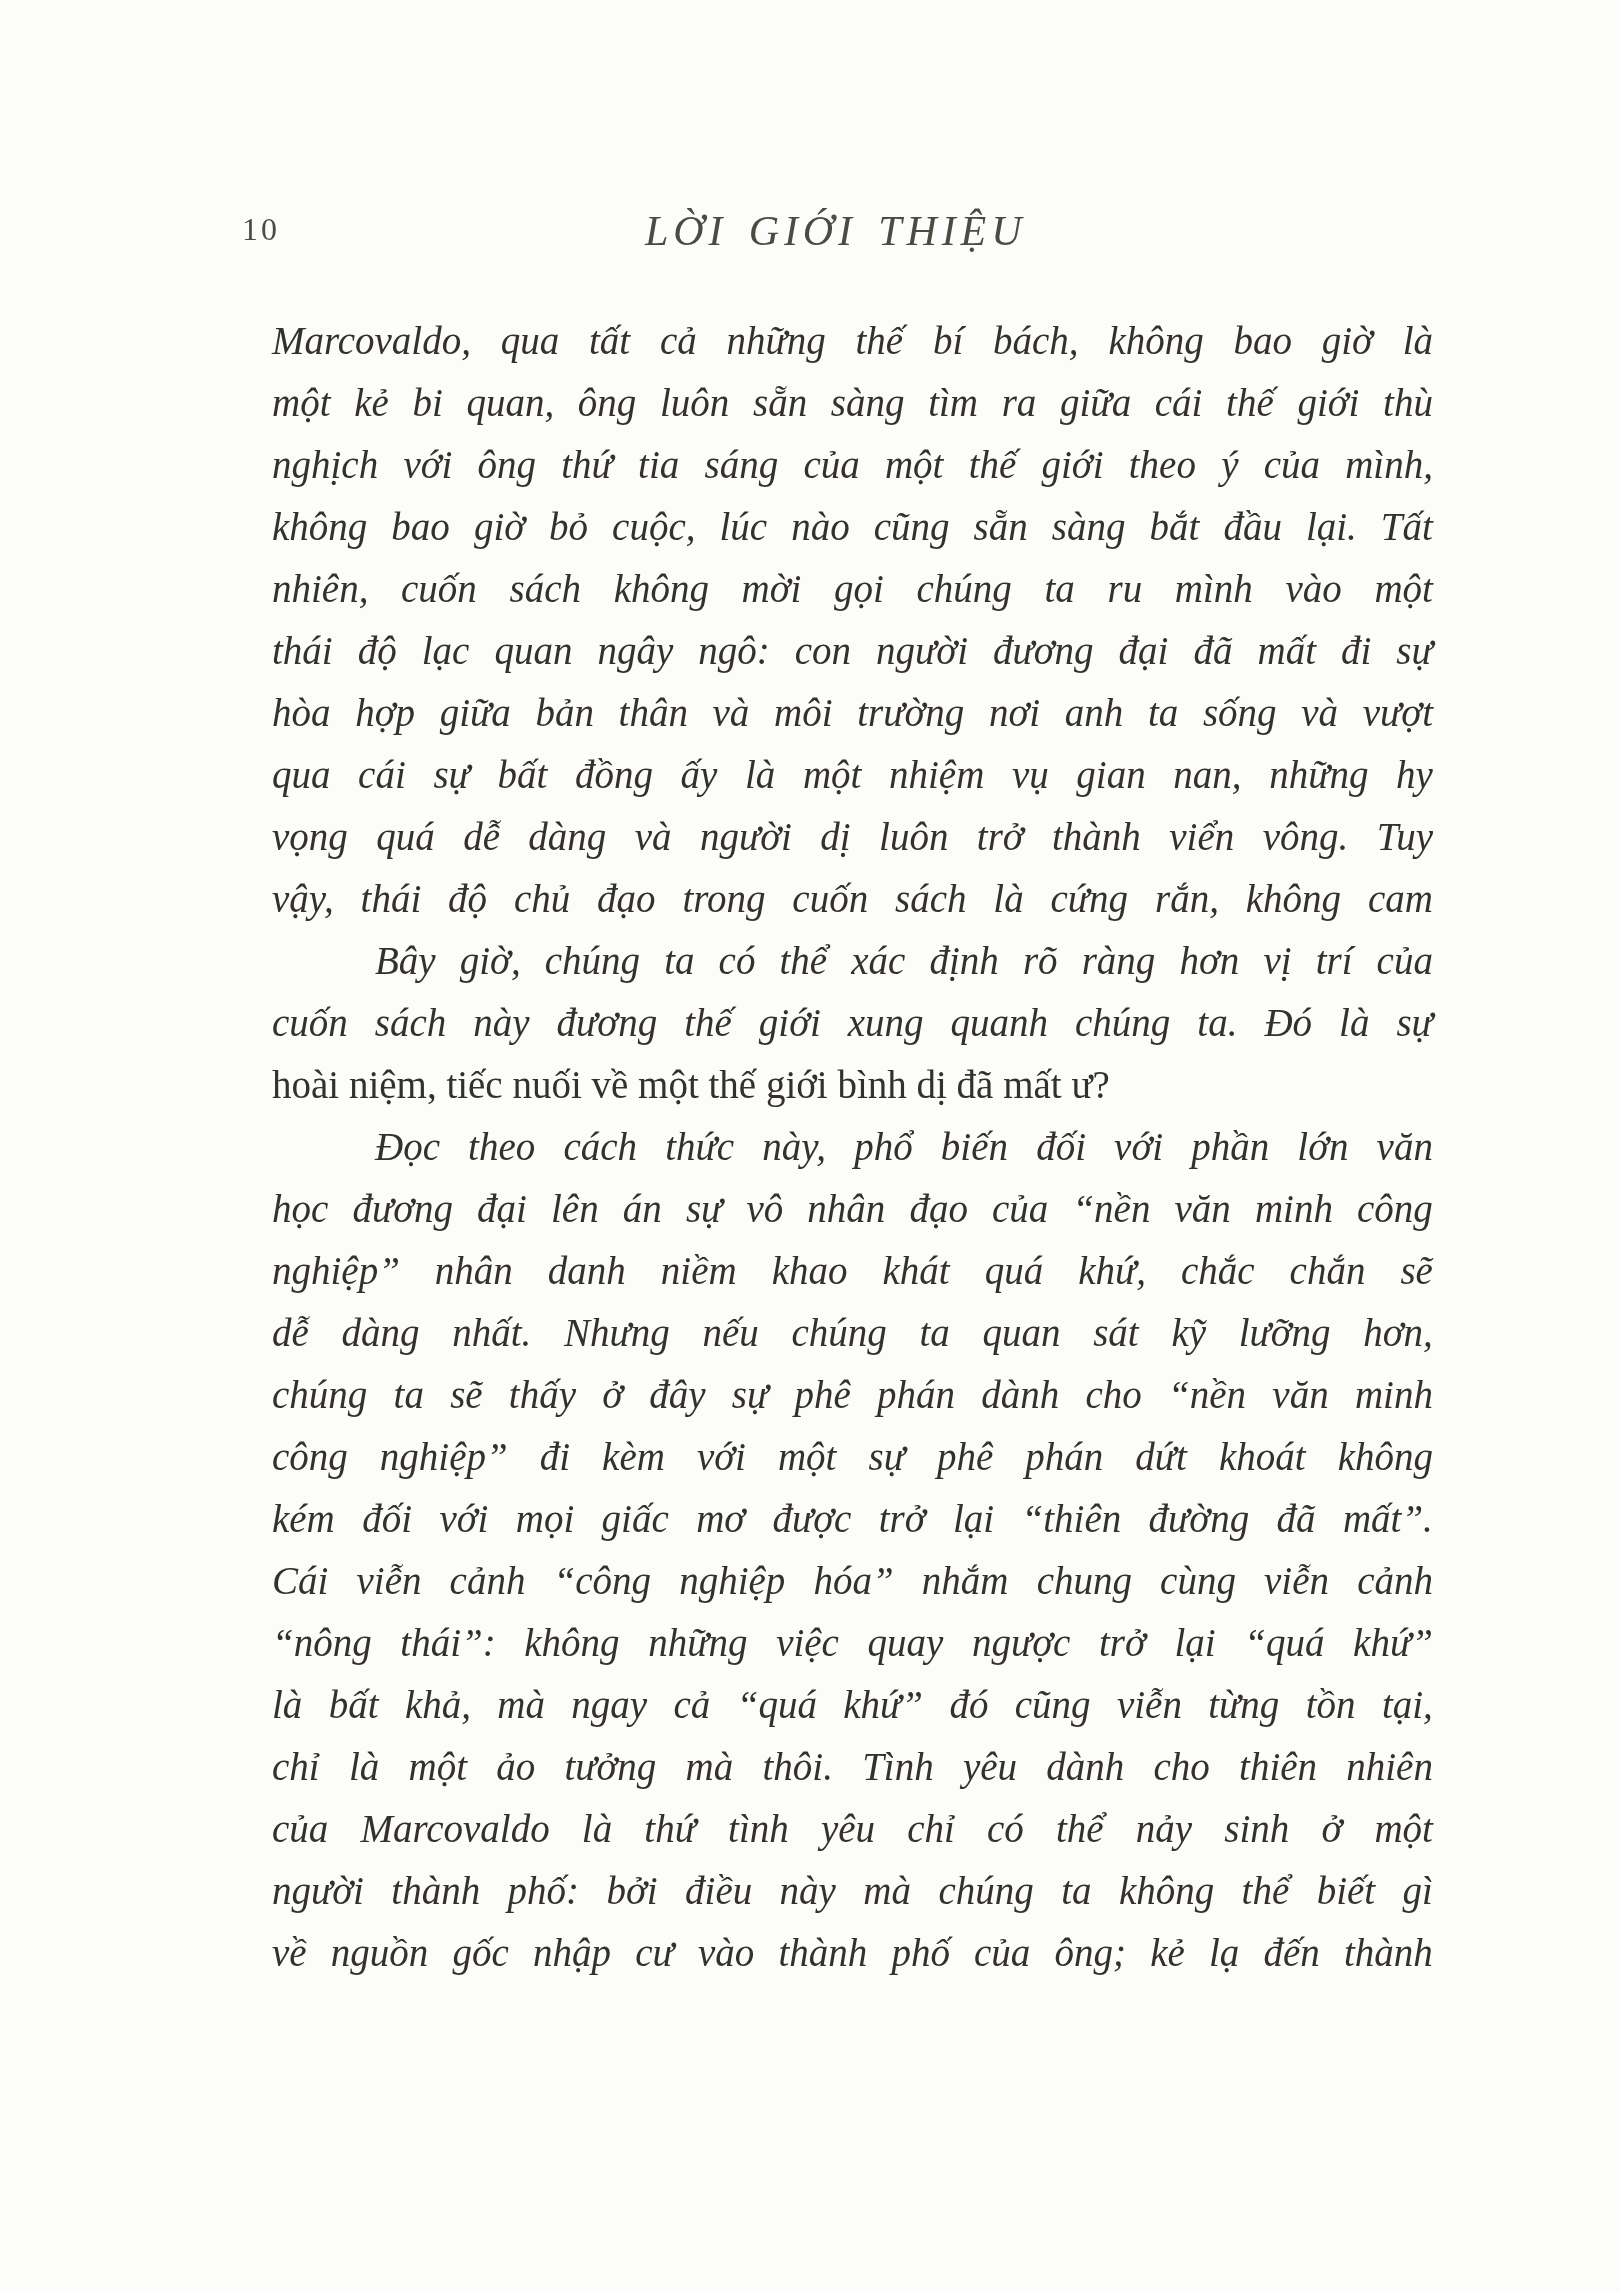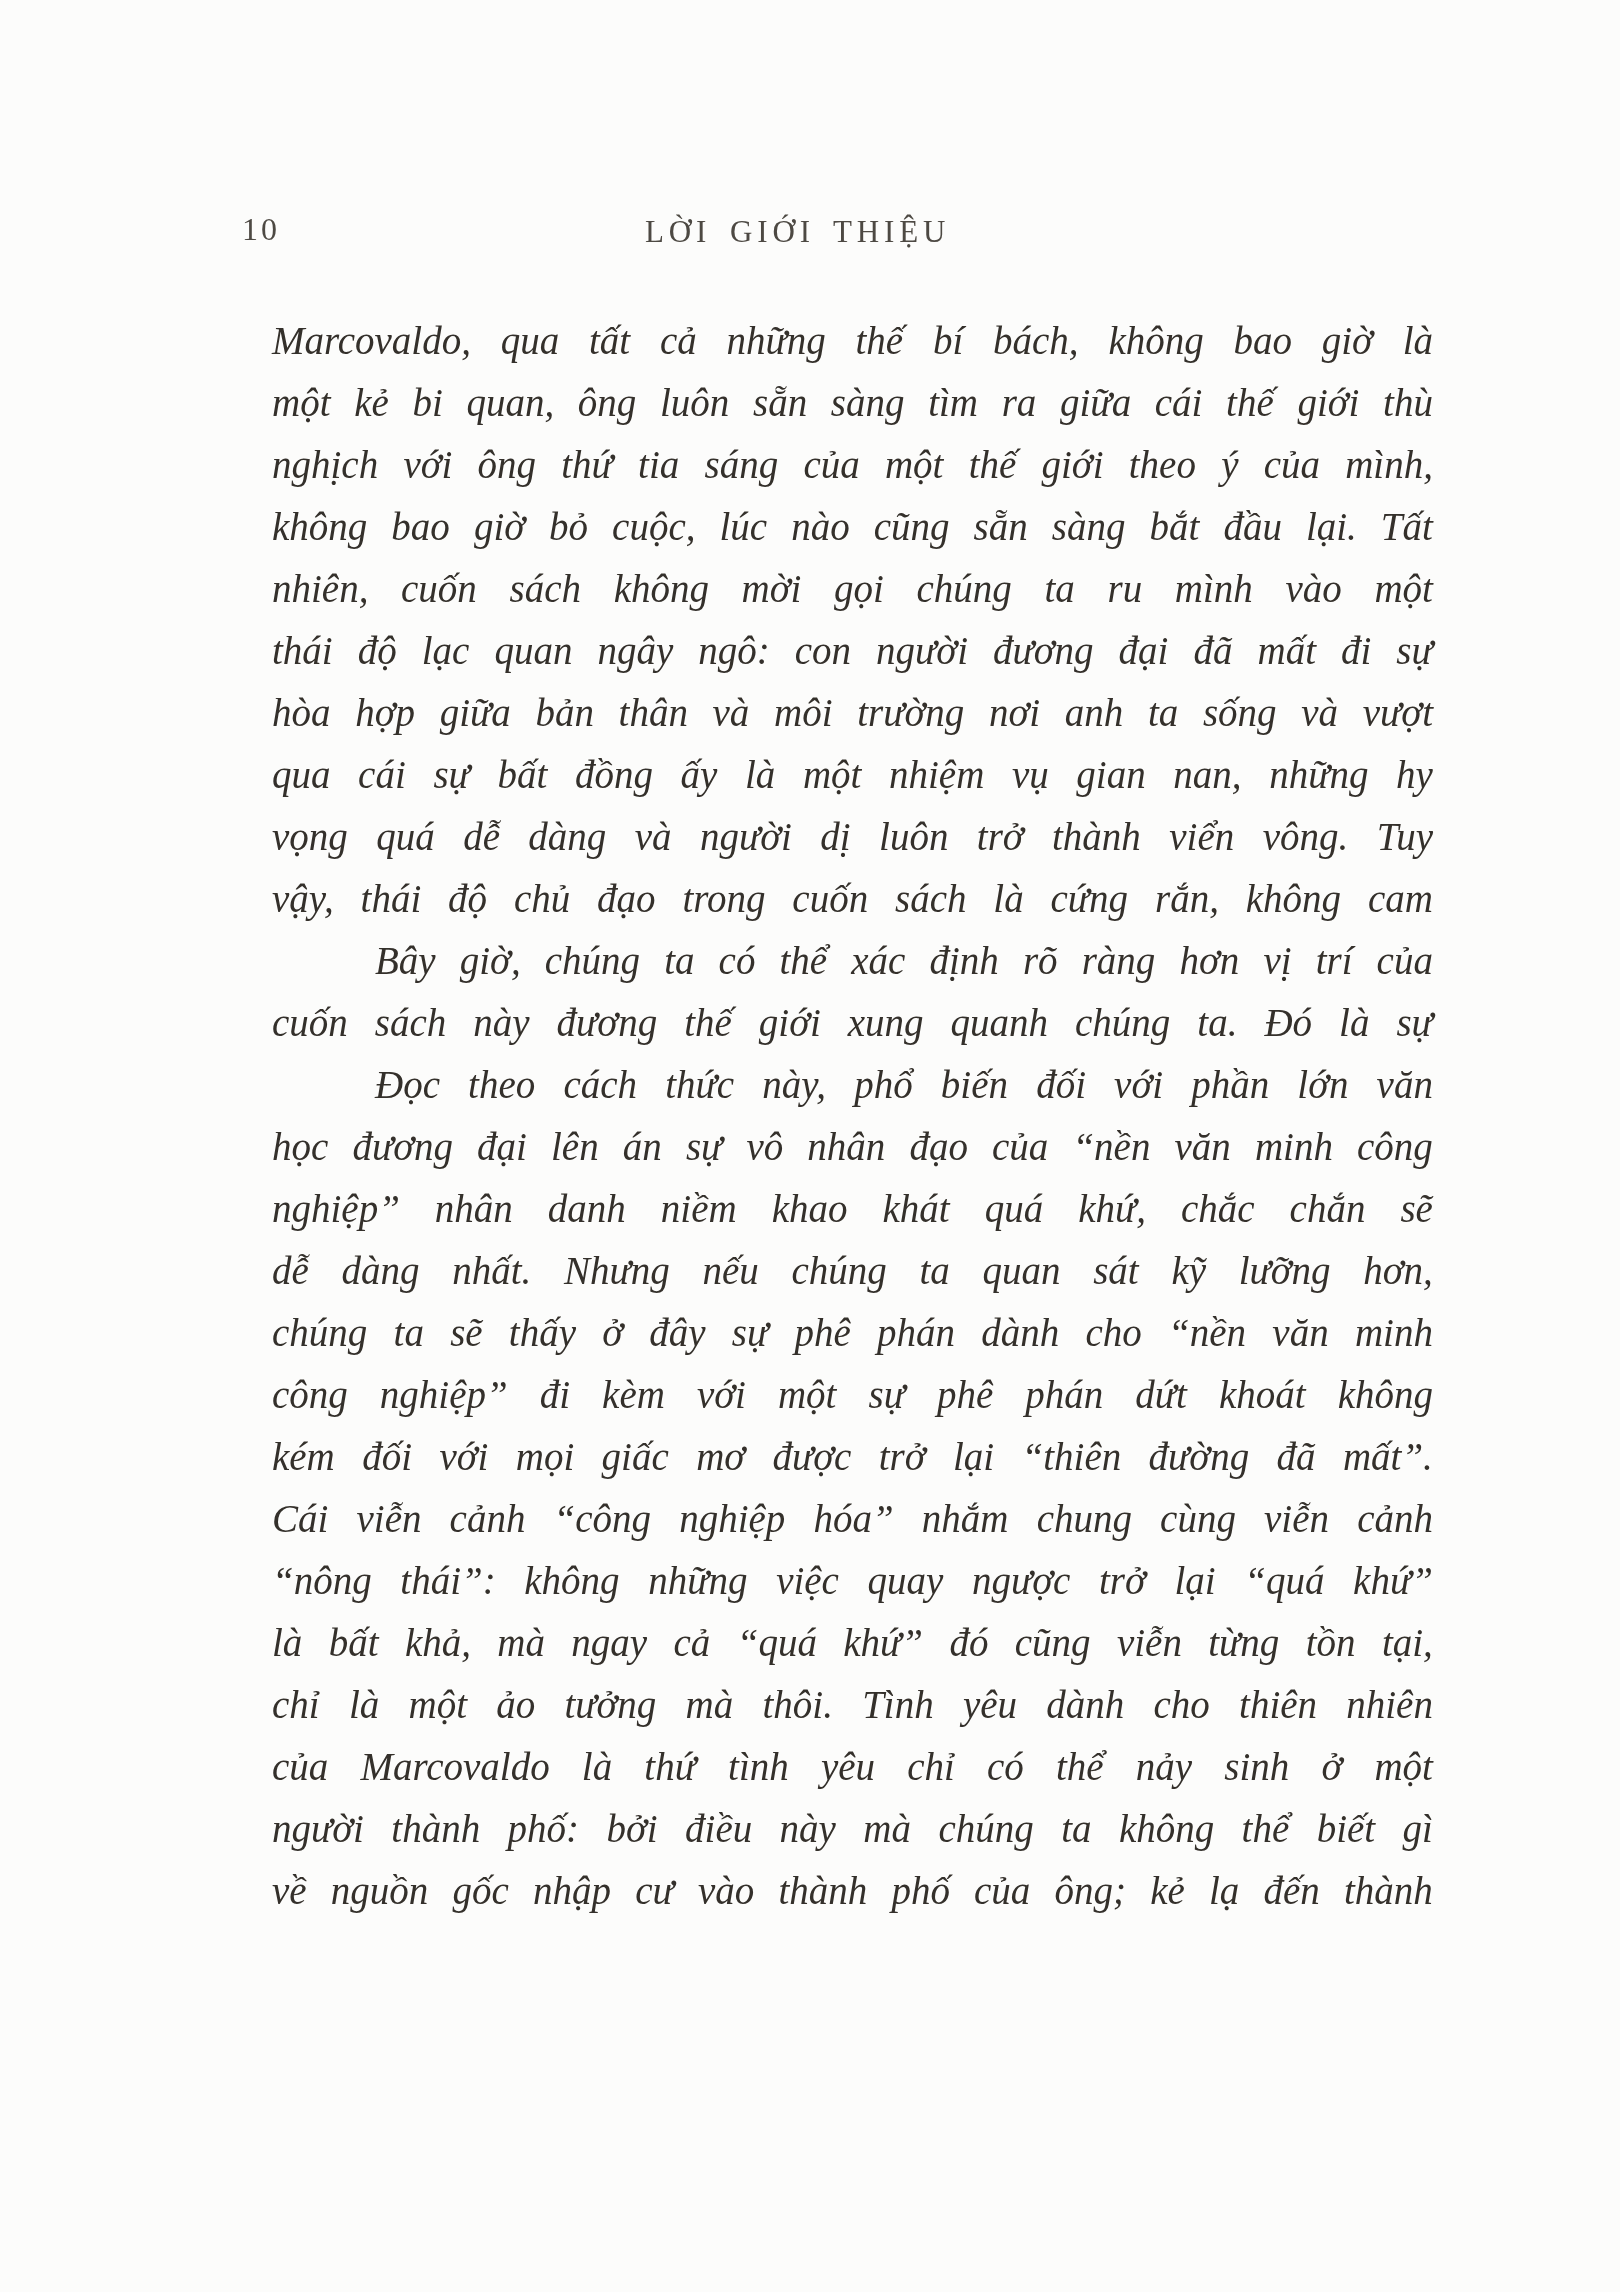--- a/index.html
+++ b/index.html
@@ -34,26 +34,27 @@
     top: 0;
     font-size: 32px;
     line-height: 39px;
     letter-spacing: 2.9px;
     color: var(--header-ink);
   }
   .header-title {
     position: absolute;
     left: 645px;
     top: 0;
-    font-size: 31px;
+    font-size: 42px;
     line-height: 43px;
     letter-spacing: 4.9px;
     word-spacing: 5.9px;
     color: var(--header-ink);
     white-space: nowrap;
+    font-style: italic;
   }
   .body-text {
     position: absolute;
     left: 272px;
     top: 310px;
     width: 1161px;
     font-size: 39px;
     color: var(--ink);
   }
   .paragraph { margin: 0; padding: 0; }
@@ -262,20 +263,21 @@
           <span>thế</span>
           <span>giới</span>
           <span>xung</span>
           <span>quanh</span>
           <span>chúng</span>
           <span>ta.</span>
           <span>Đó</span>
           <span>là</span>
           <span>sự</span>
         </div>
+        <div class="line">hoài niệm, tiếc nuối về một thế giới bình dị đã mất ư?</div>
       </div>
       <div class="paragraph">
         <div class="line justify indent">
           <span>Đọc</span>
           <span>theo</span>
           <span>cách</span>
           <span>thức</span>
           <span>này,</span>
           <span>phổ</span>
           <span>biến</span>

